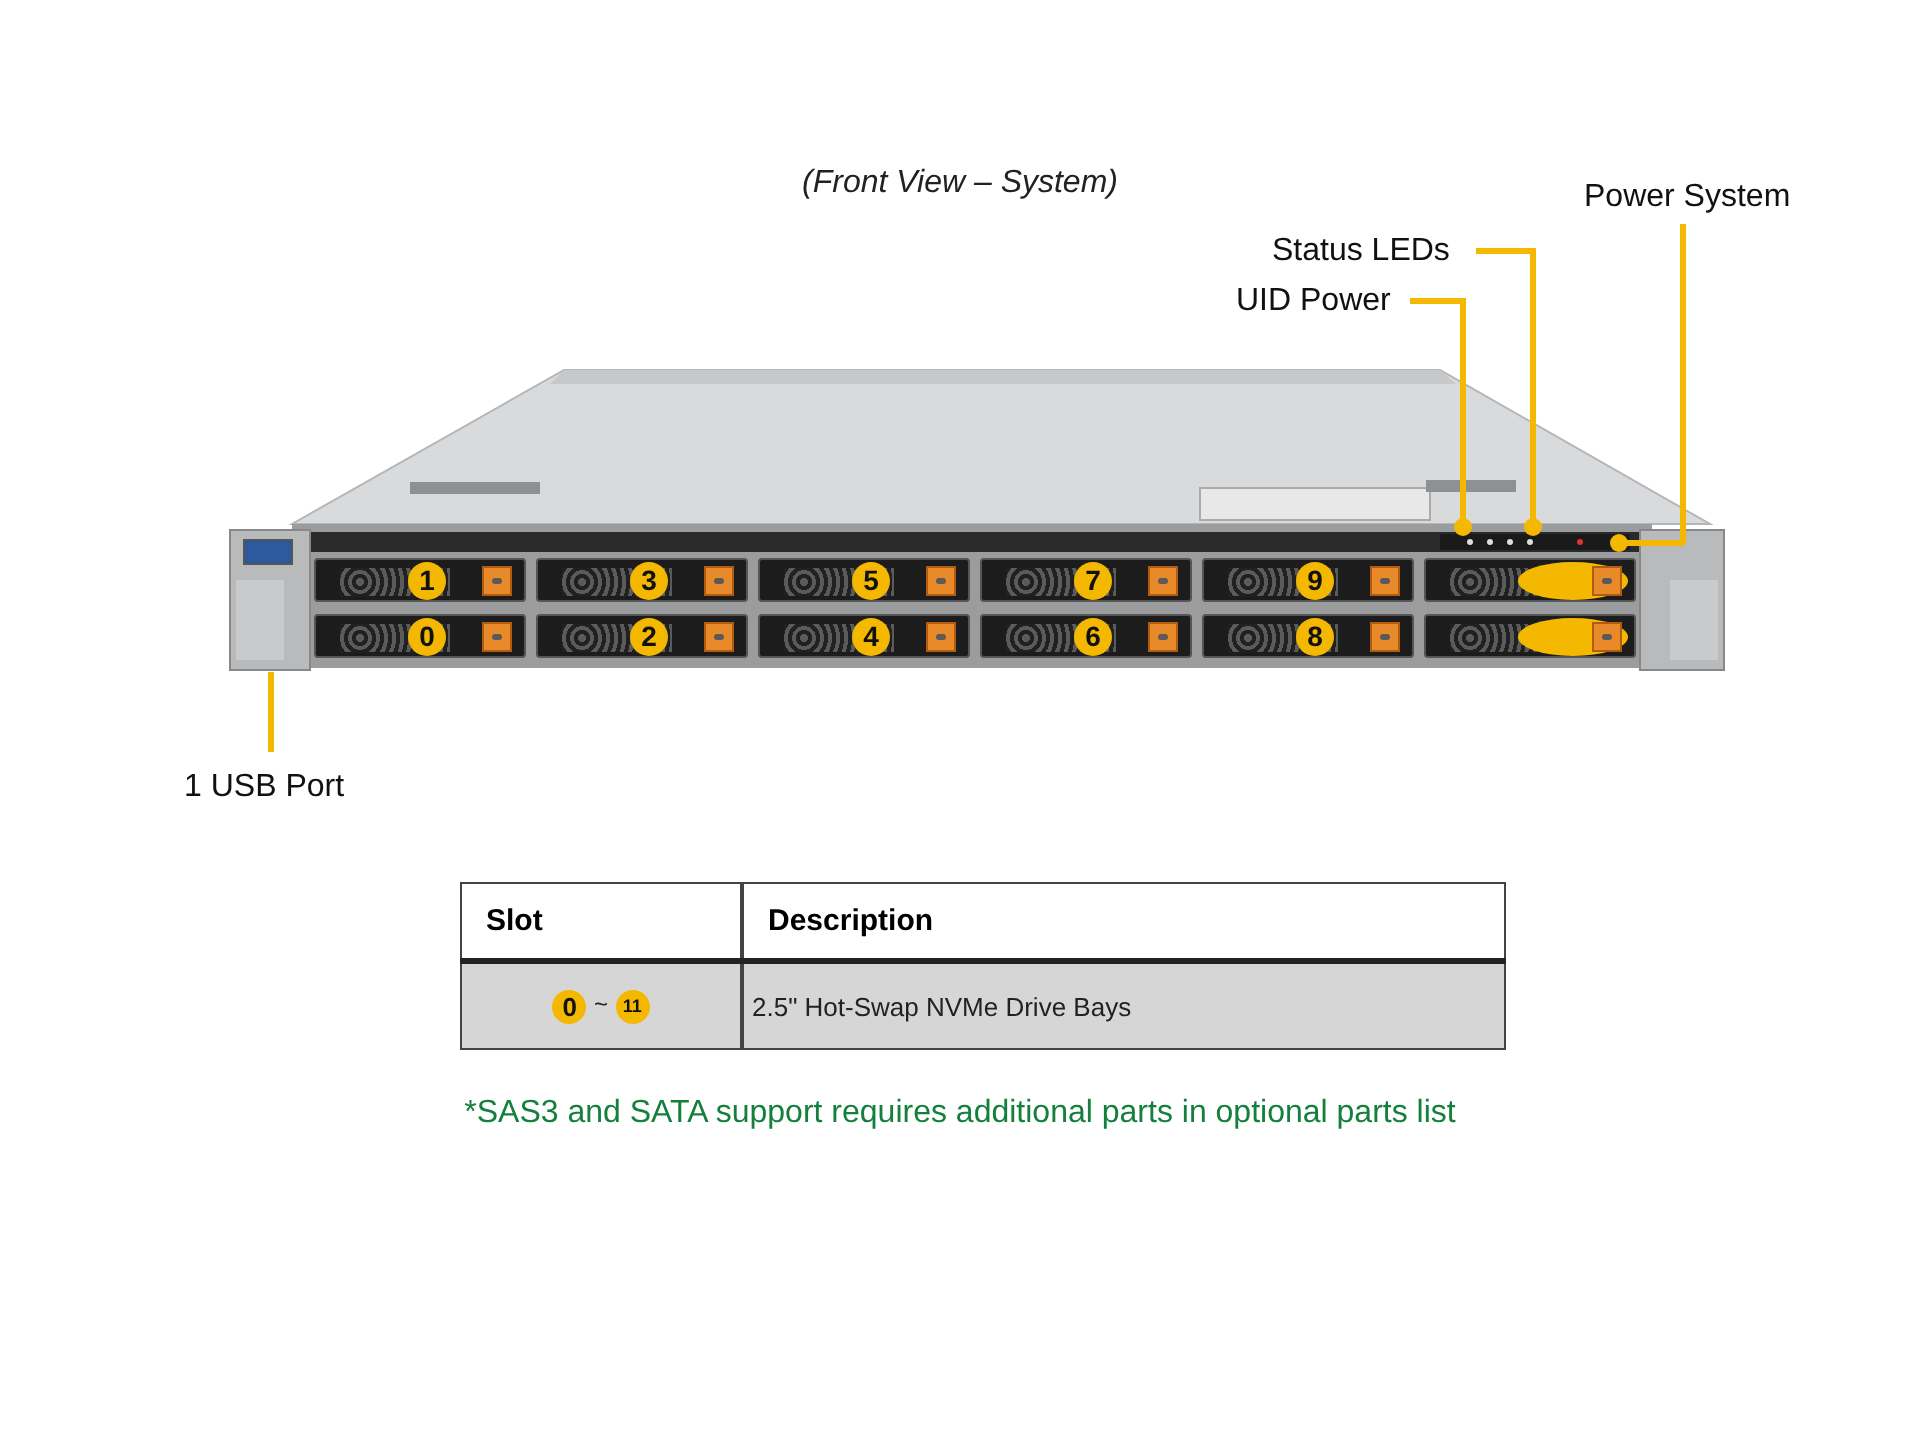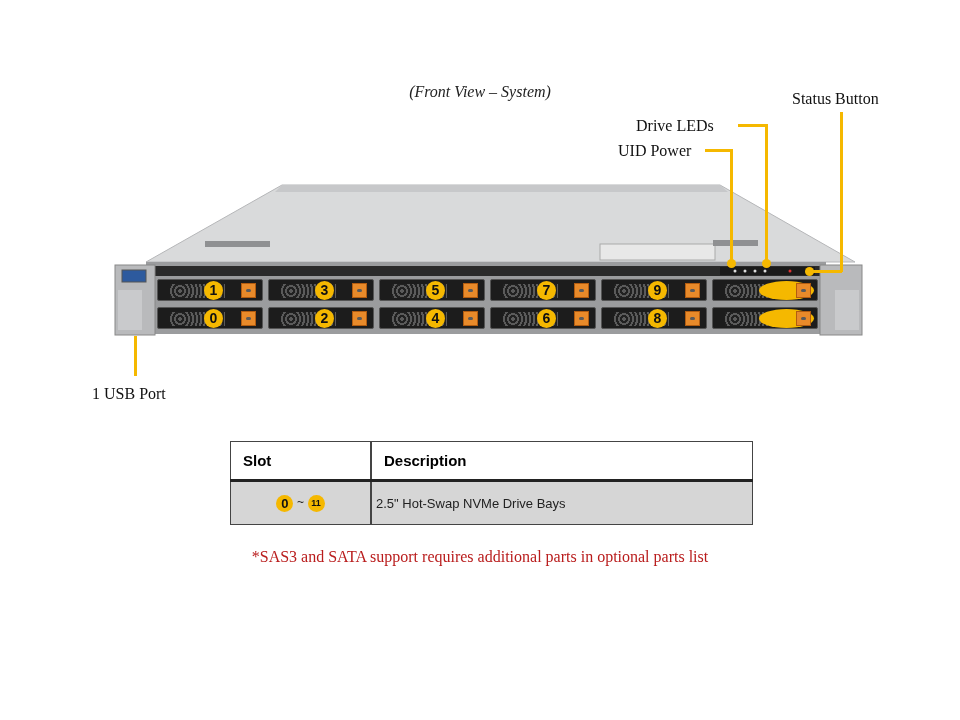--- a/index.html
+++ b/index.html
@@ -1,38 +1,38 @@
 <!DOCTYPE html>
 <html><head>
 <meta charset="utf-8">
 <style>
   html,body{margin:0;padding:0;background:#fff;}
   body{width:960px;height:720px;position:relative;overflow:hidden;font-family:"Liberation Sans",sans-serif;}
-  .abs{position:absolute;font-family:Liberation Serif, serif;}
+  .abs{position:absolute;}
   .caption{left:0;width:960px;top:83px;text-align:center;font-size:16px;font-style:italic;color:#222;}
   .callout{font-size:16px;color:#111;white-space:nowrap;}
   .line{position:absolute;background:#f5b800;}
   .dot{position:absolute;width:9px;height:9px;border-radius:50%;background:#f5b800;}
   
   .top{position:absolute;left:0;top:0;}
   .bay{position:absolute;width:106px;height:22px;background:#1c1c1c;border:1px solid #555;border-radius:2px;box-sizing:border-box;}
   .bay .latch{position:absolute;right:6px;top:3px;width:15px;height:15px;background:#e88a2a;border:1px solid #b25c10;box-sizing:border-box;}
   .bay .latch::after{content:"";position:absolute;left:4px;top:5px;width:5px;height:3px;background:#5b5b5b;border-radius:2px;}
   .bay .vent{position:absolute;left:12px;top:4px;width:55px;height:14px;background:repeating-radial-gradient(circle at 10px 7px,#6a6a6a 0 2px,#222 2px 4px);opacity:.8;}
   .bay .num{position:absolute;left:46px;top:1px;width:19px;height:19px;border-radius:50%;background:#f5b800;color:#111;font-weight:bold;font-size:14px;line-height:19px;text-align:center;}
   .bay .num.small{font-size:10px;padding-left:36px;}
   table{border-collapse:collapse;}
   .spec{position:absolute;left:230px;top:441px;width:523px;font-size:14px;}
   .spec th{text-align:left;font-weight:bold;font-size:15px;height:37px;padding:0 12px;border-bottom:3px solid #222;}
   .spec td{background:#d6d6d6;height:42px;padding:0 4px;font-size:13px;color:#222;}
   .spec th:first-child,.spec td:first-child{width:115px;border-right:2px solid #444;}
   .spec{border:1px solid #444;}
   .badge{display:inline-block;width:17px;height:17px;border-radius:50%;background:#f5b800;color:#111;font-weight:bold;text-align:center;line-height:17px;font-size:13px;vertical-align:middle;}
   .badge.small{font-size:9px;}
-  .note{left:0;width:960px;top:548px;text-align:center;color:#b91c1c;font-size:16px;}
+  .note{left:0;width:960px;top:548px;text-align:center;color:#15803d;font-size:16px;}
 </style>
 </head>
 <body>
 
 <div class="abs caption">(Front View – System)</div>
 
 <svg class="top" width="960" height="720">
 
   <polygon points="282,185 720,185 855,262 146,262" fill="#d9dadb" stroke="#b5b6b8"></polygon>
   <polygon points="282,185 720,185 728,192 275,192" fill="#c7c8ca"></polygon>
@@ -128,22 +128,22 @@
 <div class="line" style="left:738px;top:124px;width:29px;height:3px"></div>
 <div class="line" style="left:765px;top:124px;width:3px;height:140px"></div>
 <div class="dot" style="left:762px;top:259px"></div>
 
 <div class="line" style="left:705px;top:149px;width:27px;height:3px"></div>
 <div class="line" style="left:730px;top:149px;width:3px;height:115px"></div>
 <div class="dot" style="left:727px;top:259px"></div>
 
 <div class="line" style="left:134px;top:336px;width:3px;height:40px"></div>
 
-<div class="abs callout" style="left:792px;top:90px">Status Button</div>
-<div class="abs callout" style="left:636px;top:117px">Drive LEDs</div>
+<div class="abs callout" style="left:792px;top:90px">Power System</div>
+<div class="abs callout" style="left:636px;top:117px">Status LEDs</div>
 <div class="abs callout" style="left:618px;top:142px">UID Power</div>
 <div class="abs callout" style="left:92px;top:385px">1 USB Port</div>
 
 <table class="spec">
   <thead>
     <tr>
       <th>Slot</th>
       <th>Description</th>
     </tr>
   </thead>

